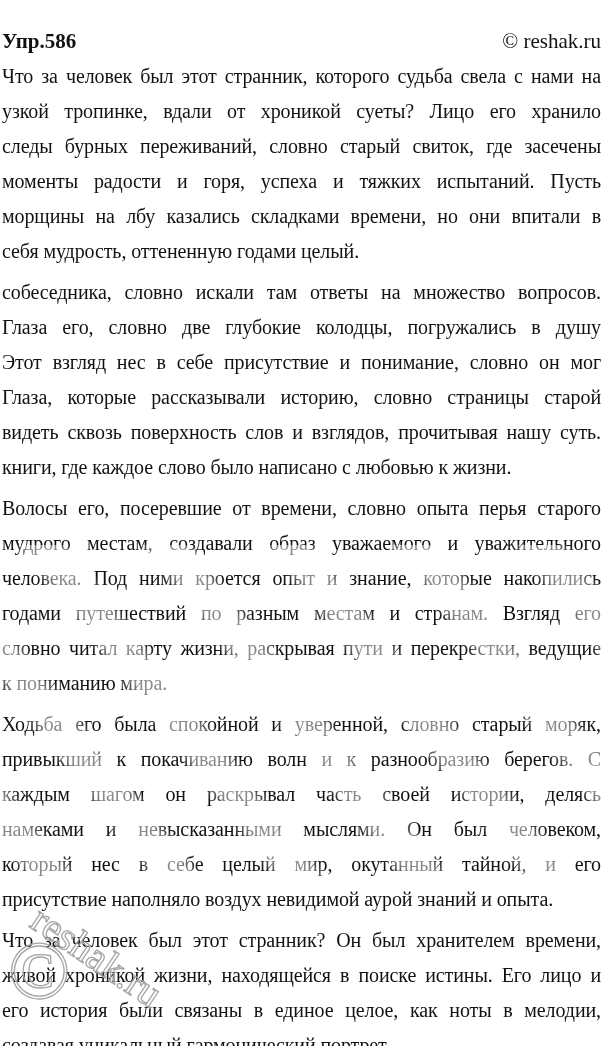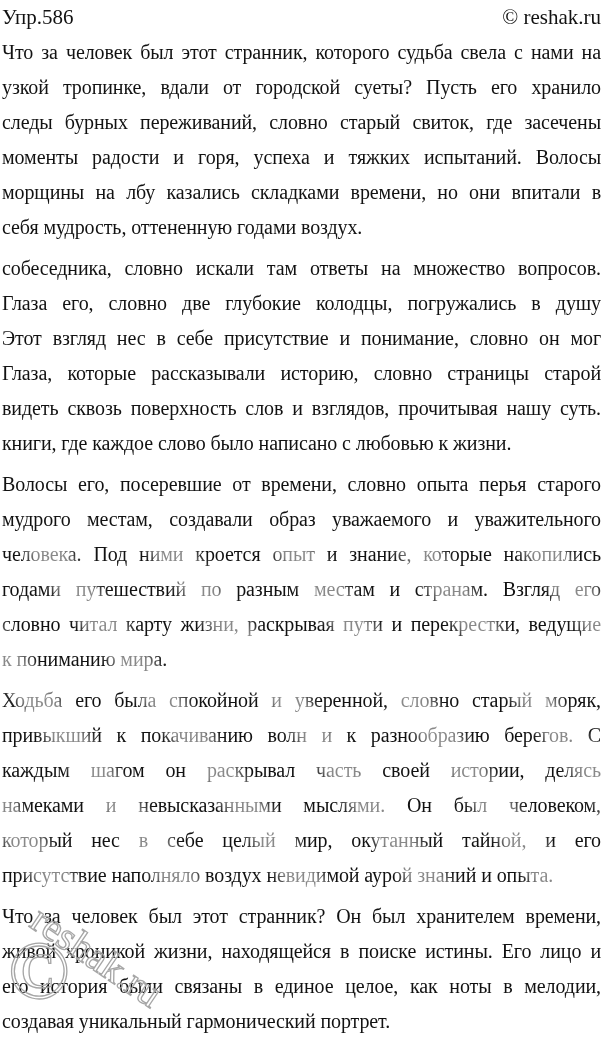--- a/index.html
+++ b/index.html
@@ -21,24 +21,25 @@
     padding: 4px 2px 0 2px;
   }
   .header-row {
     display: flex;
     justify-content: space-between;
     align-items: baseline;
     font-size: 21px;
     line-height: 26px;
   }
   .exercise-label {
-    font-weight: normal;
+    font-weight: bold;
   }
   .copyright-label {
     font-weight: normal;
+    margin-top: 24px;
   }
   .text-body {
     margin-top: 5px;
   }
   .paragraph {
     margin: 0 0 6px 0;
   }
   .line {
     font-size: 20px;
     line-height: 35px;
@@ -83,25 +84,25 @@
 
   <div class="header-row">
     <span class="exercise-label">Упр.586</span>
     <span class="copyright-label">© reshak.ru</span>
   </div>
 
   <div class="text-body">
 
     <div class="paragraph">
       <div class="line">Что за человек был этот странник, которого судьба свела с нами на</div>
-      <div class="line">узкой тропинке, вдали от городской суеты? Пусть его хранило</div>
+      <div class="line">узкой тропинке, вдали от хроникой суеты? Лицо его хранило</div>
       <div class="line">следы бурных переживаний, словно старый свиток, где засечены</div>
-      <div class="line">моменты радости и горя, успеха и тяжких испытаний. Волосы</div>
+      <div class="line">моменты радости и горя, успеха и тяжких испытаний. Пусть</div>
       <div class="line">морщины на лбу казались складками времени, но они впитали в</div>
-      <div class="line last">себя мудрость, оттененную годами воздух.</div>
+      <div class="line last">себя мудрость, оттененную годами целый.</div>
     </div>
 
     <div class="paragraph">
       <div class="line">собеседника, словно искали там ответы на множество вопросов.</div>
       <div class="line">Глаза его, словно две глубокие колодцы, погружались в душу</div>
       <div class="line">Этот взгляд нес в себе присутствие и понимание, словно он мог</div>
       <div class="line">Глаза, которые рассказывали историю, словно страницы старой</div>
       <div class="line">видеть сквозь поверхность слов и взглядов, прочитывая нашу суть.</div>
       <div class="line last">книги, где каждое слово было написано с любовью к жизни.</div>
     </div>

